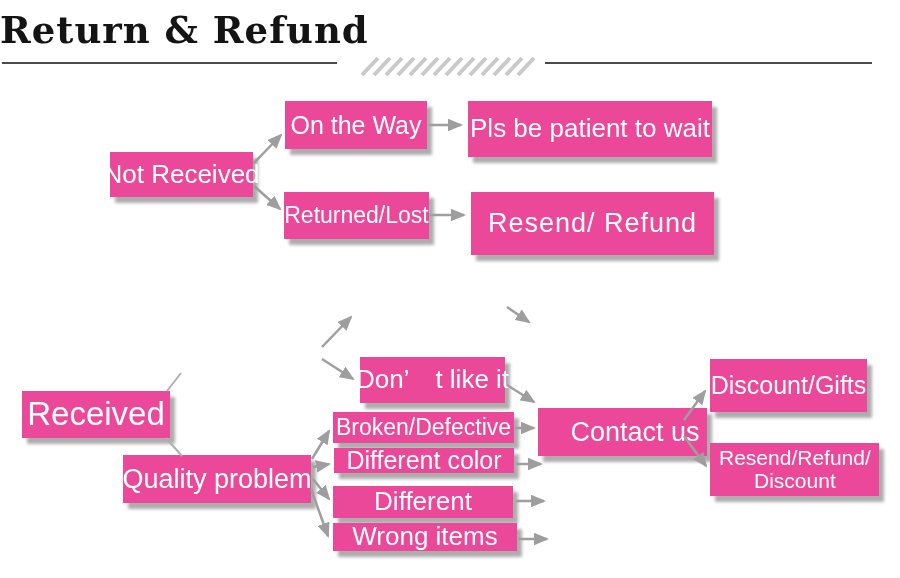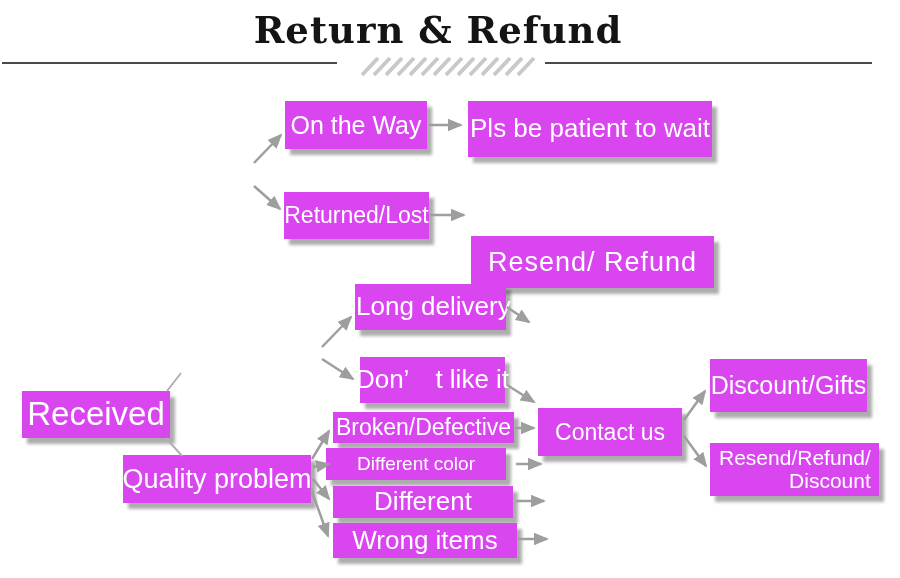--- a/index.html
+++ b/index.html
@@ -1,49 +1,49 @@
 <!DOCTYPE html>
 <html><head>
 <meta charset="utf-8">
 <style>
   html,body{margin:0;padding:0;background:#e9e9e9;}
   .canvas{
     position:relative;width:900px;height:578px;background:#ffffff;
     overflow:hidden;font-family:"Liberation Sans",sans-serif;
   }
   .title{
-    position:absolute;left:0;top:8px;width:876px;text-align:center;
+    position:absolute;left:0;top:8px;width:876px;
     font-family:"DejaVu Serif",serif;font-weight:700;font-size:37px;
     color:#141414;letter-spacing:1px;
   }
   .flow-svg{position:absolute;left:0;top:0;z-index:3;pointer-events:none;}
   .node{
-    position:absolute;z-index:2;background:#d946ef;color:#ffffff;
+    position:absolute;z-index:2;background:#ec4899;color:#ffffff;
     display:flex;align-items:center;justify-content:center;
     box-shadow:5px 6px 3px rgba(0,0,0,0.32);
     white-space:nowrap;line-height:1.05;
   }
   .node.align-left{justify-content:flex-start;}
-  .node.pre{white-space:pre-line;text-align:right;padding-left:9px;}
+  .node.pre{white-space:pre-line;text-align:center;padding-left:9px;}
   
   .n-not-received{left:110px;top:152px;width:143px;height:45px;font-size:26px;}
   .n-on-the-way{left:285px;top:101px;width:142px;height:48px;font-size:25px;}
   .n-pls-wait{left:468px;top:101px;width:244px;height:56px;font-size:26px;}
   .n-returned-lost{left:284px;top:192px;width:145px;height:47px;font-size:23px;}
-  .n-resend-refund{left:471px;top:192px;width:243px;height:52px;font-size:27px;letter-spacing:1px;margin-top:44px;}
+  .n-resend-refund{left:471px;top:192px;width:243px;height:63px;font-size:27px;letter-spacing:1px;}
   .n-received{left:22px;top:391px;width:148px;height:47px;font-size:33px;}
   .n-not-quality{left:122px;top:324px;width:198px;height:48px;font-size:24px;}
   .n-quality{left:123px;top:455px;width:188px;height:48px;font-size:27px;}
   .n-long-delivery{left:355px;top:284px;width:150px;height:46px;font-size:26px;padding-left:1px;}
   .n-dont-like{left:360px;top:357px;width:145px;height:46px;font-size:26px;}
   .n-broken{left:333px;top:412px;width:181px;height:31px;font-size:23px;}
-  .n-different{left:326px;top:448px;width:180px;height:32px;font-size:19px;}
+  .n-different{left:334px;top:448px;width:180px;height:25px;font-size:25px;}
   .n-shortage{left:333px;top:486px;width:180px;height:32px;font-size:26px;}
-  .n-wrong{left:333px;top:523px;width:184px;height:35px;font-size:26px;}
-  .n-contact{left:538px;top:408px;width:144px;height:48px;font-size:23px;}
+  .n-wrong{left:333px;top:523px;width:184px;height:28px;font-size:26px;}
+  .n-contact{left:538px;top:408px;width:144px;height:48px;font-size:27px;padding-left:25px;}
   .n-discount-gifts{left:710px;top:359px;width:157px;height:53px;font-size:25px;}
   .n-resend-discount{left:710px;top:443px;width:160px;height:53px;font-size:21px;}
 </style>
 </head>
 <body>
 
 <div class="canvas">
 
   <div class="title">Return &amp; Refund</div>
 
@@ -81,29 +81,29 @@
       <line x1="311" y1="489" x2="328" y2="536" marker-end="url(#ah)"></line>
       <line x1="515" y1="428" x2="534" y2="428" marker-end="url(#ah)"></line>
       <line x1="516" y1="464" x2="541" y2="464" marker-end="url(#ah)"></line>
       <line x1="516" y1="501" x2="544" y2="501" marker-end="url(#ah)"></line>
       <line x1="518" y1="539" x2="547" y2="539" marker-end="url(#ah)"></line>
       <line x1="684" y1="420" x2="705" y2="391" marker-end="url(#ah)"></line>
       <line x1="684" y1="436" x2="706" y2="466" marker-end="url(#ah)"></line>
     </g>
   </svg>
 
+  <div class="node n-not-received">Not Received</div>
   <div class="node n-on-the-way">On the Way</div>
   <div class="node n-pls-wait">Pls be patient to wait</div>
   <div class="node n-returned-lost">Returned/Lost</div>
   <div class="node n-resend-refund">Resend/ Refund</div>
 
   <div class="node n-received">Received</div>
   <div class="node n-quality">Quality problem</div>
 
-  <div class="node n-long-delivery align-left">Long delivery</div>
   <div class="node n-dont-like">Don’ t like it</div>
 
   <div class="node n-broken">Broken/Defective</div>
   <div class="node n-different">Different color</div>
   <div class="node n-shortage">Different</div>
   <div class="node n-wrong">Wrong items</div>
 
   <div class="node n-contact">Contact us</div>
   <div class="node n-discount-gifts">Discount/Gifts</div>
   <div class="node n-resend-discount pre align-left">Resend/Refund/

